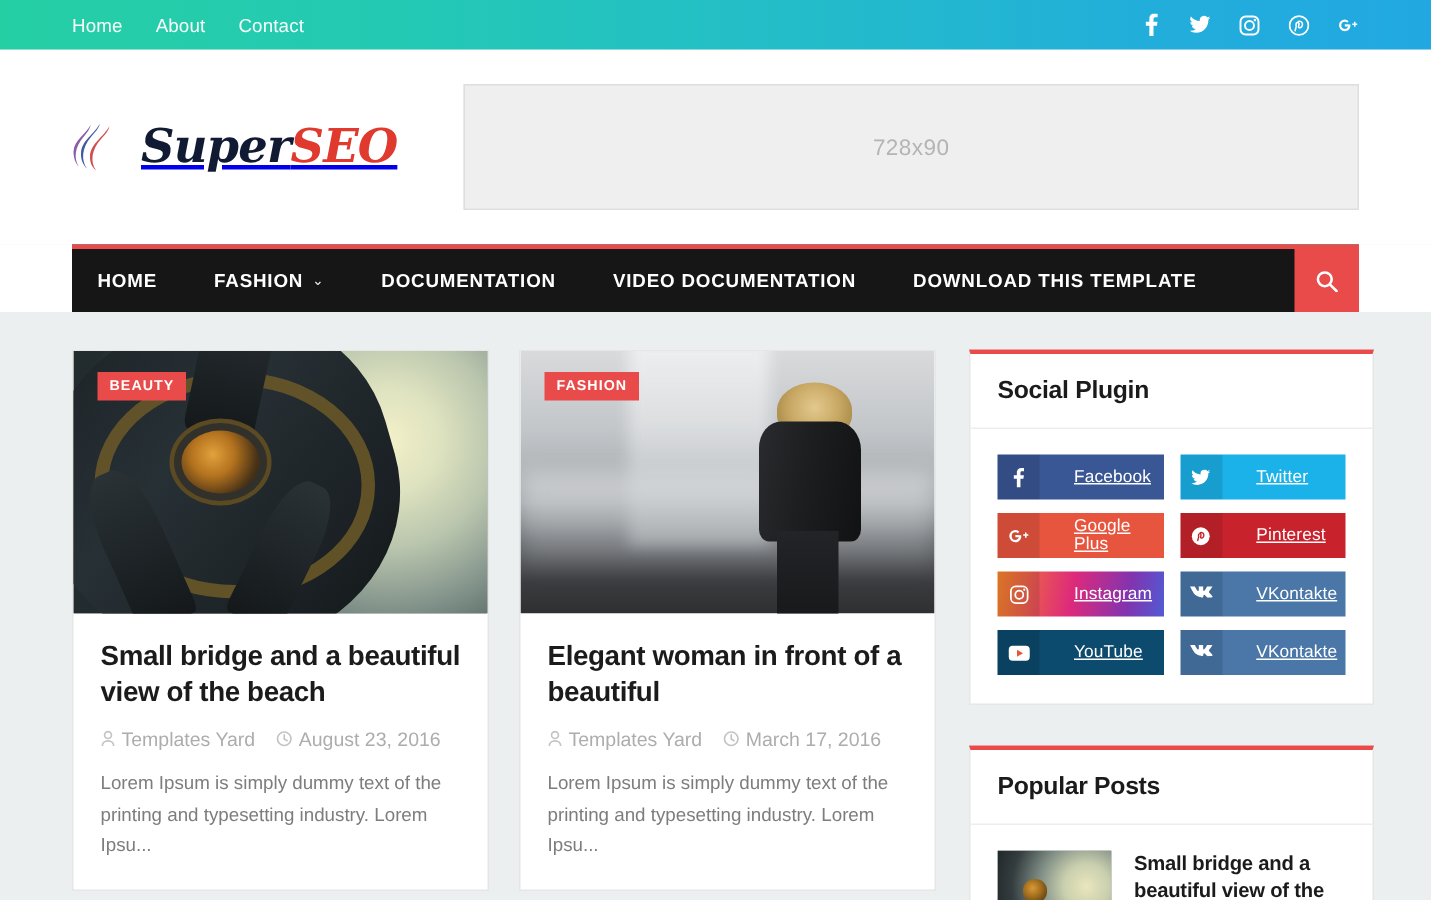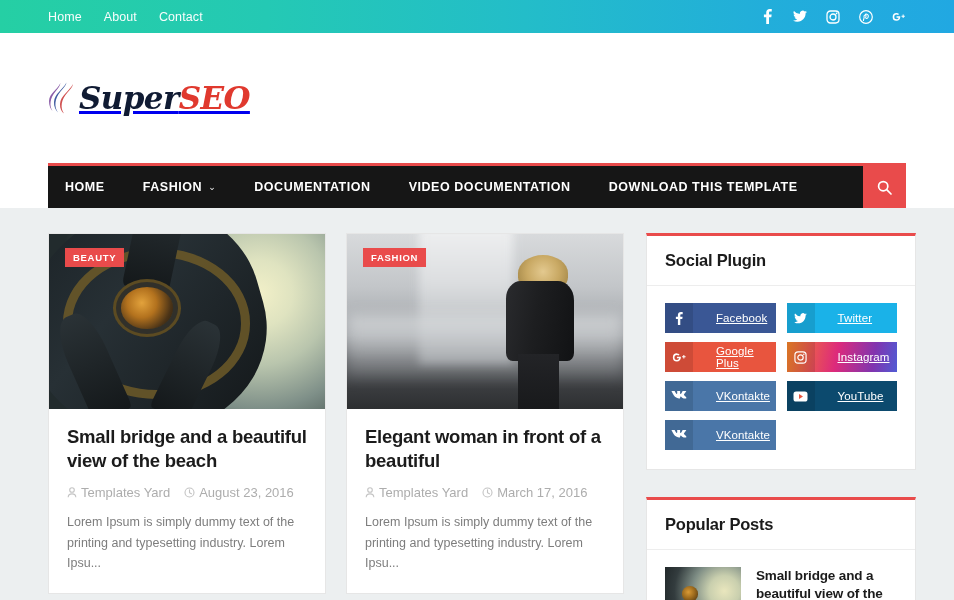--- a/index.html
+++ b/index.html
@@ -26,21 +26,21 @@
   }
   .topsocial { margin-left: auto; display: flex; gap: 19px; align-items: center; }
   .topsocial .ti { color: #fff; display: flex; align-items: center; justify-content: center; width: 14px; height: 14px; }
   .topsocial .ti svg { display: block; }
 
   
   .header {
     background: #fff; height: 130px;
     display: flex; align-items: center; padding: 0 48px;
   }
-  .logo { display: flex; align-items: center; gap: 5px; user-select: none; }
+  .logo { display: flex; align-items: center; gap: 20px; user-select: none; }
   .logo-mark { width: 26px; height: 34px; flex: 0 0 26px; }
   .logo-text {
     font-family: "DejaVu Serif", serif;
     font-size: 31px; font-weight: bold; font-style: italic;
     letter-spacing: -.6px; line-height: 1;
   }
   .logo-text .s1 { color: #101b33; }
   .logo-text .s2 { color: #e0392e; }
 
   .adbox {
@@ -281,20 +281,23 @@
   <a href="#" class="logo">
     <span class="logo-mark">
       <svg width="26" height="34" viewBox="0 0 26 34">
         <path d="M4.5 30C1 24.5 2 17 7.5 10.5 10 7.5 12 5 12.5 2c-3.5 7-11 10-11.5 18 0 4.5 1.5 8 3.5 10z" fill="#8b5ea8"></path>
         <path d="M10 31.5C6 26 6.5 17.5 12.5 10.5 15.5 7 18 4.5 18.5 1.5c-4 7.5-12 11-12.5 19.5-.2 4.6 1.6 8.2 4 10.5z" fill="#3f5ba0"></path>
         <path d="M16 32.5C12 27 13 18.5 19.5 11.5c2.8-3 5-5.5 5.5-8.5-4 7.5-12.5 11.5-13 20-.2 4.5 1.5 7.7 4 9.5z" fill="#d05050"></path>
       </svg>
     </span>
     <span class="logo-text"><span class="s1">Super</span><span class="s2">SEO</span></span>
   </a>
+  <div class="adbox">
+    <span>728x90</span>
+  </div>
 </div>
 
 <div class="navwrap">
   <nav class="mainnav">
     <div class="items">
       <a href="#">
           <span>HOME</span>
         </a>
       <a href="#">
           <span>FASHION</span>
@@ -431,20 +434,29 @@
           <a href="#" class="sbtn b-gplus">
             <span class="ic">
                 <svg width="15" height="11" viewBox="0 0 16 12" fill="#fff">
                   <path d="M5.2 5.1v1.7h2.4c-.1.63-.75 1.85-2.4 1.85A2.72 2.72 0 0 1 2.5 5.9a2.72 2.72 0 0 1 2.7-2.75c.83 0 1.39.36 1.7.66l1.17-1.12A4.36 4.36 0 0 0 5.2 1.5 4.42 4.42 0 0 0 .75 5.9a4.42 4.42 0 0 0 4.45 4.4c2.57 0 4.27-1.8 4.27-4.35 0-.3-.03-.52-.07-.74L5.2 5.1z"></path>
                   <path d="M13.3 4.55V3.2h-1.12v1.35h-1.34v1.13h1.34v1.36h1.12V5.68h1.35V4.55H13.3z"></path>
                 </svg>
               </span>
             <span class="lb">Google Plus</span>
           </a>
 
+          <a href="#" class="sbtn b-pinterest">
+            <span class="ic">
+                <svg width="13" height="13" viewBox="0 0 14 14">
+                  <circle cx="7" cy="7" r="6.4" fill="#fff"></circle>
+                  <path d="M6.6 4.5c1.25-.45 2.5.2 2.6 1.45.1 1.25-.65 2.3-1.6 2.3-.45 0-.8-.36-.72-.8l.27-1.15c.18-.62-.18-1.16-.72-1.16-.62 0-1.06.62-1.06 1.42 0 .27.09.53.18.71l-.72 2.75" fill="none" stroke="#c8232c" stroke-width="1" stroke-linecap="round" stroke-linejoin="round"></path>
+                </svg>
+              </span>
+            <span class="lb">Pinterest</span>
+          </a>
 
           <a href="#" class="sbtn b-instagram">
             <span class="ic">
                 <svg width="13" height="13" viewBox="0 0 14 14" fill="none" stroke="#fff" stroke-width="1.25">
                   <rect x="1" y="1" width="12" height="12" rx="3.4"></rect>
                   <circle cx="7" cy="7" r="2.9"></circle>
                   <circle cx="10.6" cy="3.4" r=".8" fill="#fff" stroke="none"></circle>
                 </svg>
               </span>
             <span class="lb">Instagram</span>

